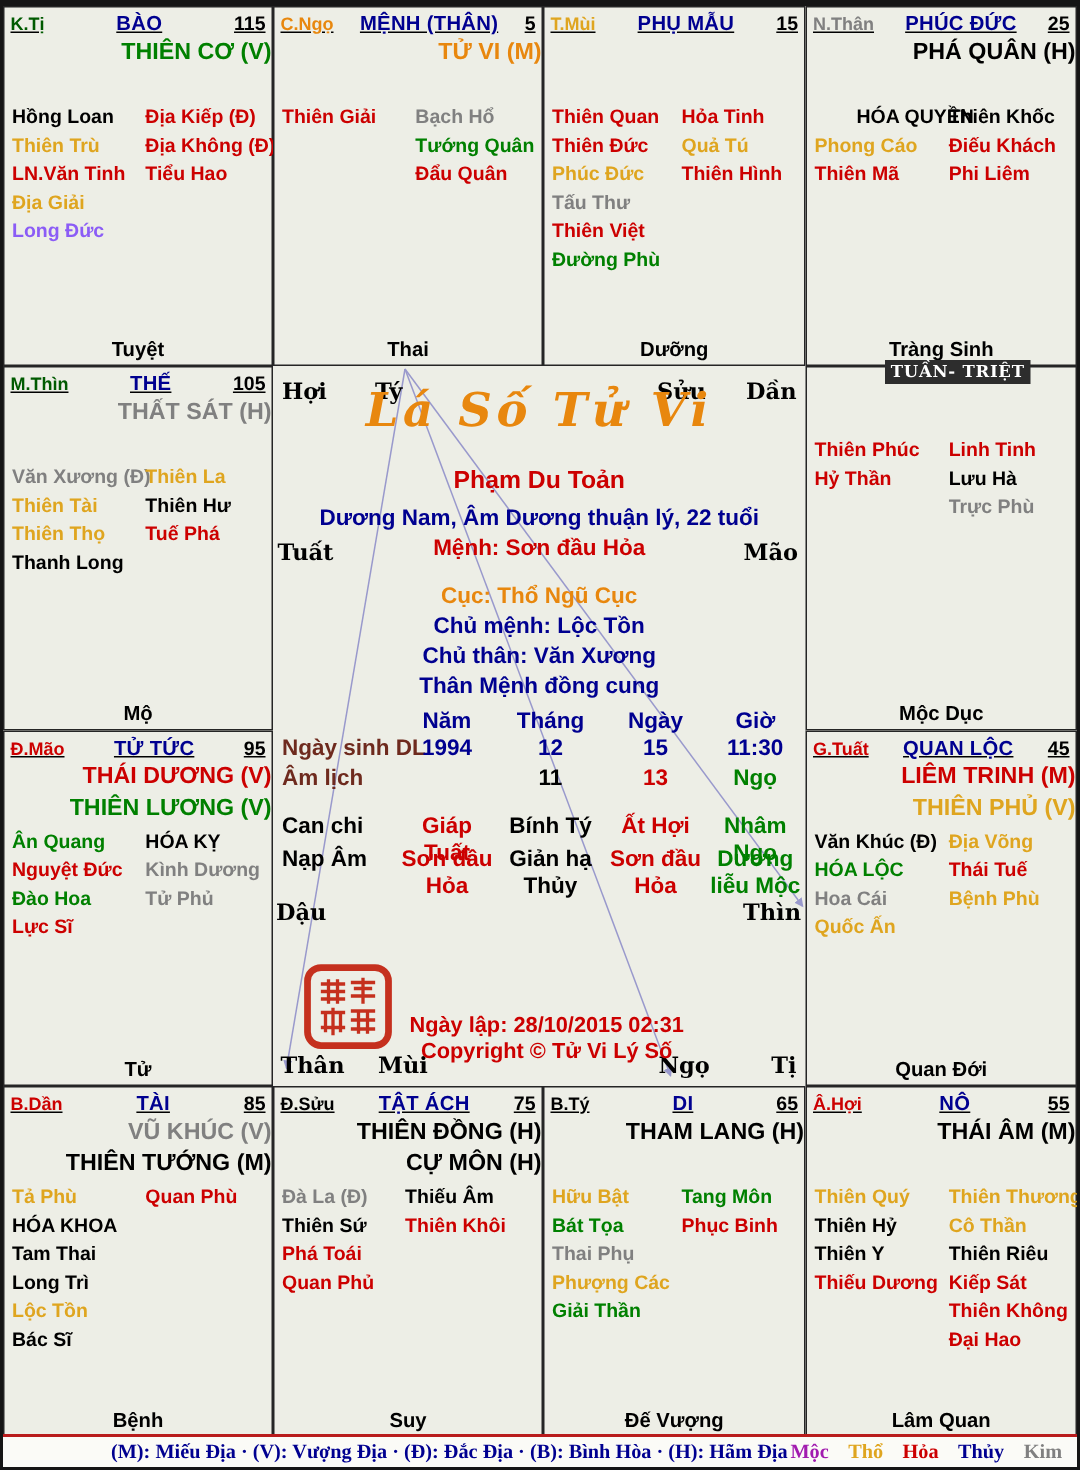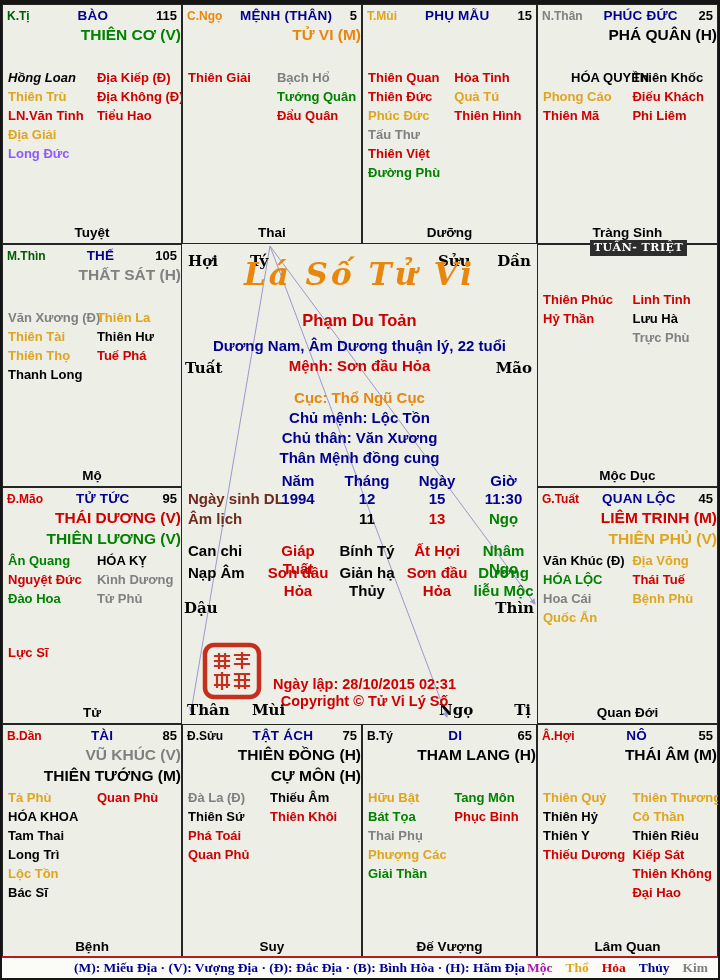--- a/index.html
+++ b/index.html
@@ -1,20 +1,20 @@
 <!DOCTYPE html>
 <html><head>
 <meta charset="utf-8">
 <style>
   html,body{margin:0;padding:0;background:#fff;}
   #board{position:relative;width:720px;height:980px;box-sizing:border-box;
     background:#EDEEE6;border:2px solid #151515;border-top:4px solid #151515;
     font-family:"Liberation Sans",sans-serif;font-weight:bold;overflow:hidden;}
   .palace{position:absolute;box-sizing:border-box;border:1px solid #252525;background:#EDEEE6;}
-  .phead{display:flex;align-items:flex-end;padding:3px 4px 0 4px;}
+  .phead{display:flex;align-items:flex-end;padding:3px 4px 0 4px;text-decoration:underline;}
   .canchi{font-size:12px;white-space:nowrap;}
   .pname{flex:1;text-align:center;font-size:13.5px;letter-spacing:.2px;white-space:nowrap;}
   .pnum{font-size:13px;color:#000;}
   .mains{height:44px;text-align:right;font-size:15.5px;line-height:21px;margin-top:1px;white-space:nowrap;}
   .cols{display:flex;padding:0 2px 0 5px;font-size:13px;line-height:19px;}
   .col{width:52%;}
   .colr{width:48%;}
   .col div{white-space:nowrap;}
   .stage{position:absolute;bottom:3px;left:0;right:0;text-align:center;font-size:13.5px;color:#000;}
   #center{position:absolute;left:180px;top:240px;width:355px;height:480px;}
@@ -48,21 +48,21 @@
       <div class="phead">
         <span class="canchi" style="color: rgb(0, 90, 0);">K.Tị</span>
         <span class="pname" style="color: rgb(0, 0, 144);">BÀO</span>
         <span class="pnum">115</span>
       </div>
       <div class="mains">
         <div style="color: rgb(0, 128, 0);">THIÊN CƠ (V)</div>
       </div>
       <div class="cols">
         <div class="col">
-          <div style="color: rgb(0, 0, 0); font-style: italic;">Hồng Loan</div>
+          <div style="color: rgb(0, 0, 0);">Hồng Loan</div>
           <div style="color: rgb(223, 165, 31);">Thiên Trù</div>
           <div style="color: rgb(204, 0, 0);">LN.Văn Tinh</div>
           <div style="color: rgb(223, 165, 31);">Địa Giải</div>
           <div style="color: #8b5cf6;">Long Đức</div>
         </div>
         <div class="col colr">
           <div style="color: rgb(204, 0, 0);">Địa Kiếp (Đ)</div>
           <div style="color: rgb(204, 0, 0);">Địa Không (Đ)</div>
           <div style="color: rgb(204, 0, 0);">Tiểu Hao</div>
         </div>
@@ -184,21 +184,21 @@
       </div>
       <div class="mains">
         <div style="color: rgb(204, 0, 0);">THÁI DƯƠNG (V)</div>
         <div style="color: rgb(0, 128, 0);">THIÊN LƯƠNG (V)</div>
       </div>
       <div class="cols">
         <div class="col">
           <div style="color: rgb(0, 128, 0);">Ân Quang</div>
           <div style="color: rgb(204, 0, 0);">Nguyệt Đức</div>
           <div style="color: rgb(0, 128, 0);">Đào Hoa</div>
-          <div style="color: rgb(204, 0, 0); margin-top: 35px;">Lực Sĩ</div>
+          <div style="color: rgb(204, 0, 0);">Lực Sĩ</div>
         </div>
         <div class="col colr">
           <div style="color: rgb(0, 0, 0);">HÓA KỴ</div>
           <div style="color: rgb(128, 128, 128);">Kình Dương</div>
           <div style="color: rgb(128, 128, 128);">Tử Phủ</div>
         </div>
       </div>
       <div class="stage">Tử</div>
     </div>
   <div class="palace" style="left:535px;top:483px;width:181px;height:237px">

